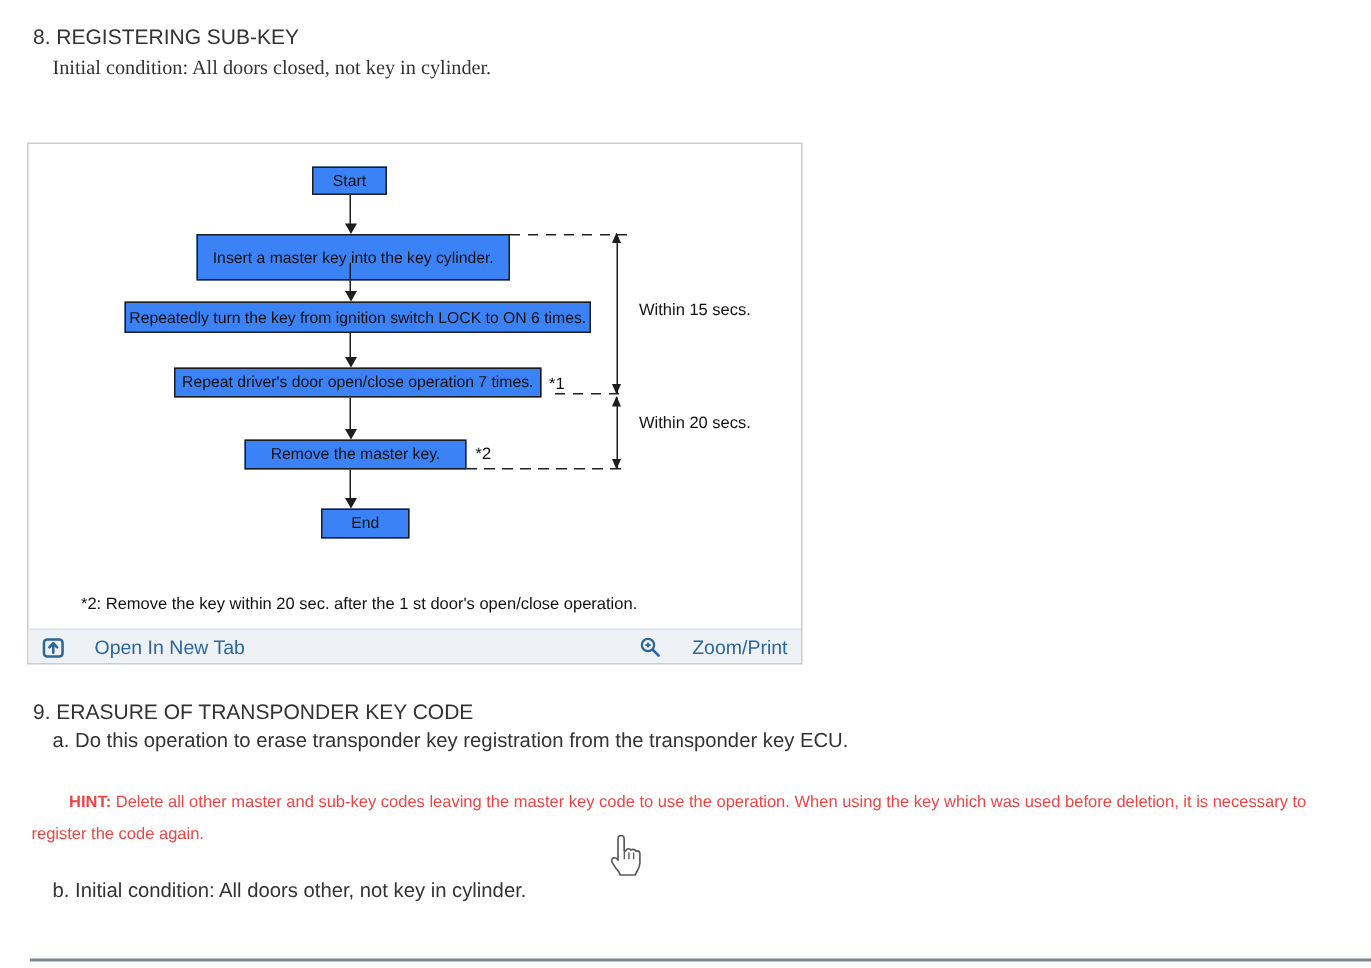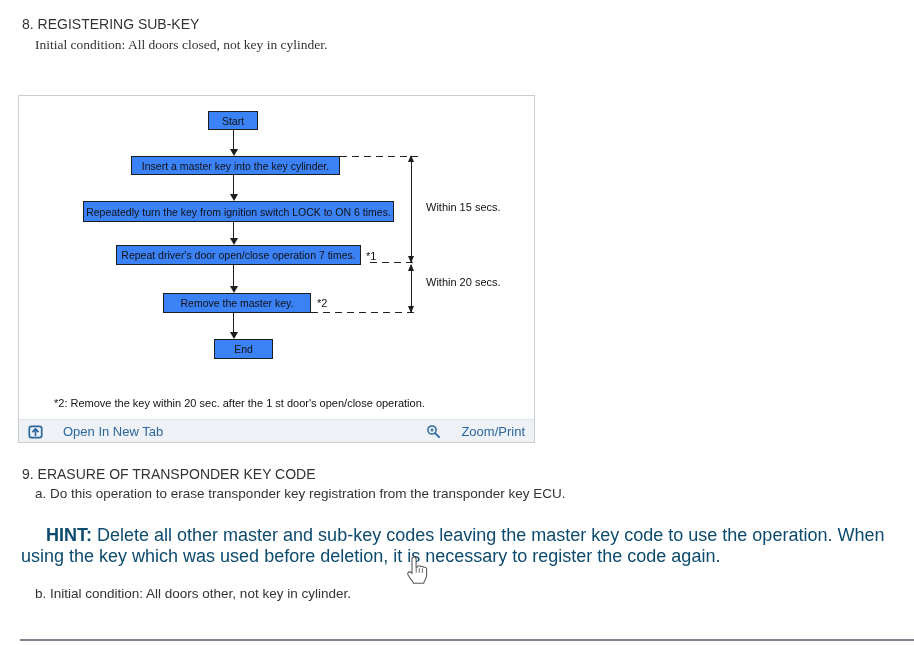--- a/index.html
+++ b/index.html
@@ -4,21 +4,21 @@
 <style>
   * { margin:0; padding:0; box-sizing:border-box; }
   html,body { width:914px; height:645px; background:#ffffff; overflow:hidden; }
   body { font-family:"Liberation Sans", sans-serif; color:#333333; position:relative; }
 
   .abs { position:absolute; }
 
   
   .h-num { font-size:14px; color:#333; }
   .body-line { font-size:13.5px; color:#333; }
-  .hint-par { font-size:18px; color:#0c4a6e; line-height:20.5px; text-indent:25px; }
+  .hint-par { font-size:11px; color:#ef4444; line-height:20.5px; text-indent:25px; }
   .hint-par b { font-weight:bold; }
 
   
   .figure { left:18px; top:95px; width:517px; height:348px; border:1px solid #cccccc; background:#ffffff; }
 
   
   .fbox { position:absolute; border:1px solid #1d1d1d; background:#3b82f6; color:#111;
           font-size:10.5px; display:flex; align-items:center; justify-content:center;
           text-align:center; white-space:nowrap; }
   .flow-arrow { position:absolute; width:1px; background:#1d1d1d; }
@@ -54,21 +54,21 @@
 </style>
 </head>
 <body>
 
 <div class="abs h-num" style="left:22px; top:16px;">8. REGISTERING SUB-KEY</div>
 <div class="abs body-line" style="left:35px; top:37px;font-family:Liberation Serif, serif;">Initial condition: All doors closed, not key in cylinder.</div>
 
 <div class="abs figure">
 
   <div class="fbox" style="left:189px; top:15px;  width:50px;  height:19px;">Start</div>
-  <div class="fbox" style="left:112px; top:60px;  width:209px; height:19px;">Insert a master key into the key cylinder.</div>
+  <div class="fbox" style="left:112px; top:60px;  width:209px; height:31px;">Insert a master key into the key cylinder.</div>
   <div class="fbox" style="left:64px;  top:105px; width:311px; height:21px;">Repeatedly turn the key from ignition switch LOCK to ON 6 times.</div>
   <div class="fbox" style="left:97px;  top:149px; width:245px; height:20px;">Repeat driver's door open/close operation 7 times.</div>
   <div class="fbox" style="left:144px; top:197px; width:148px; height:20px;">Remove the master key.</div>
   <div class="fbox" style="left:195px; top:243px; width:59px;  height:20px;text-align:center;">End</div>
 
   <div class="flow-arrow" style="left:214px; top:34px;  height:20px;"></div>
   <div class="flow-arrow" style="left:214px; top:79px;  height:20px;"></div>
   <div class="flow-arrow" style="left:214px; top:126px; height:17px;"></div>
   <div class="flow-arrow" style="left:214px; top:169px; height:22px;"></div>
   <div class="flow-arrow" style="left:214px; top:217px; height:20px;"></div>

